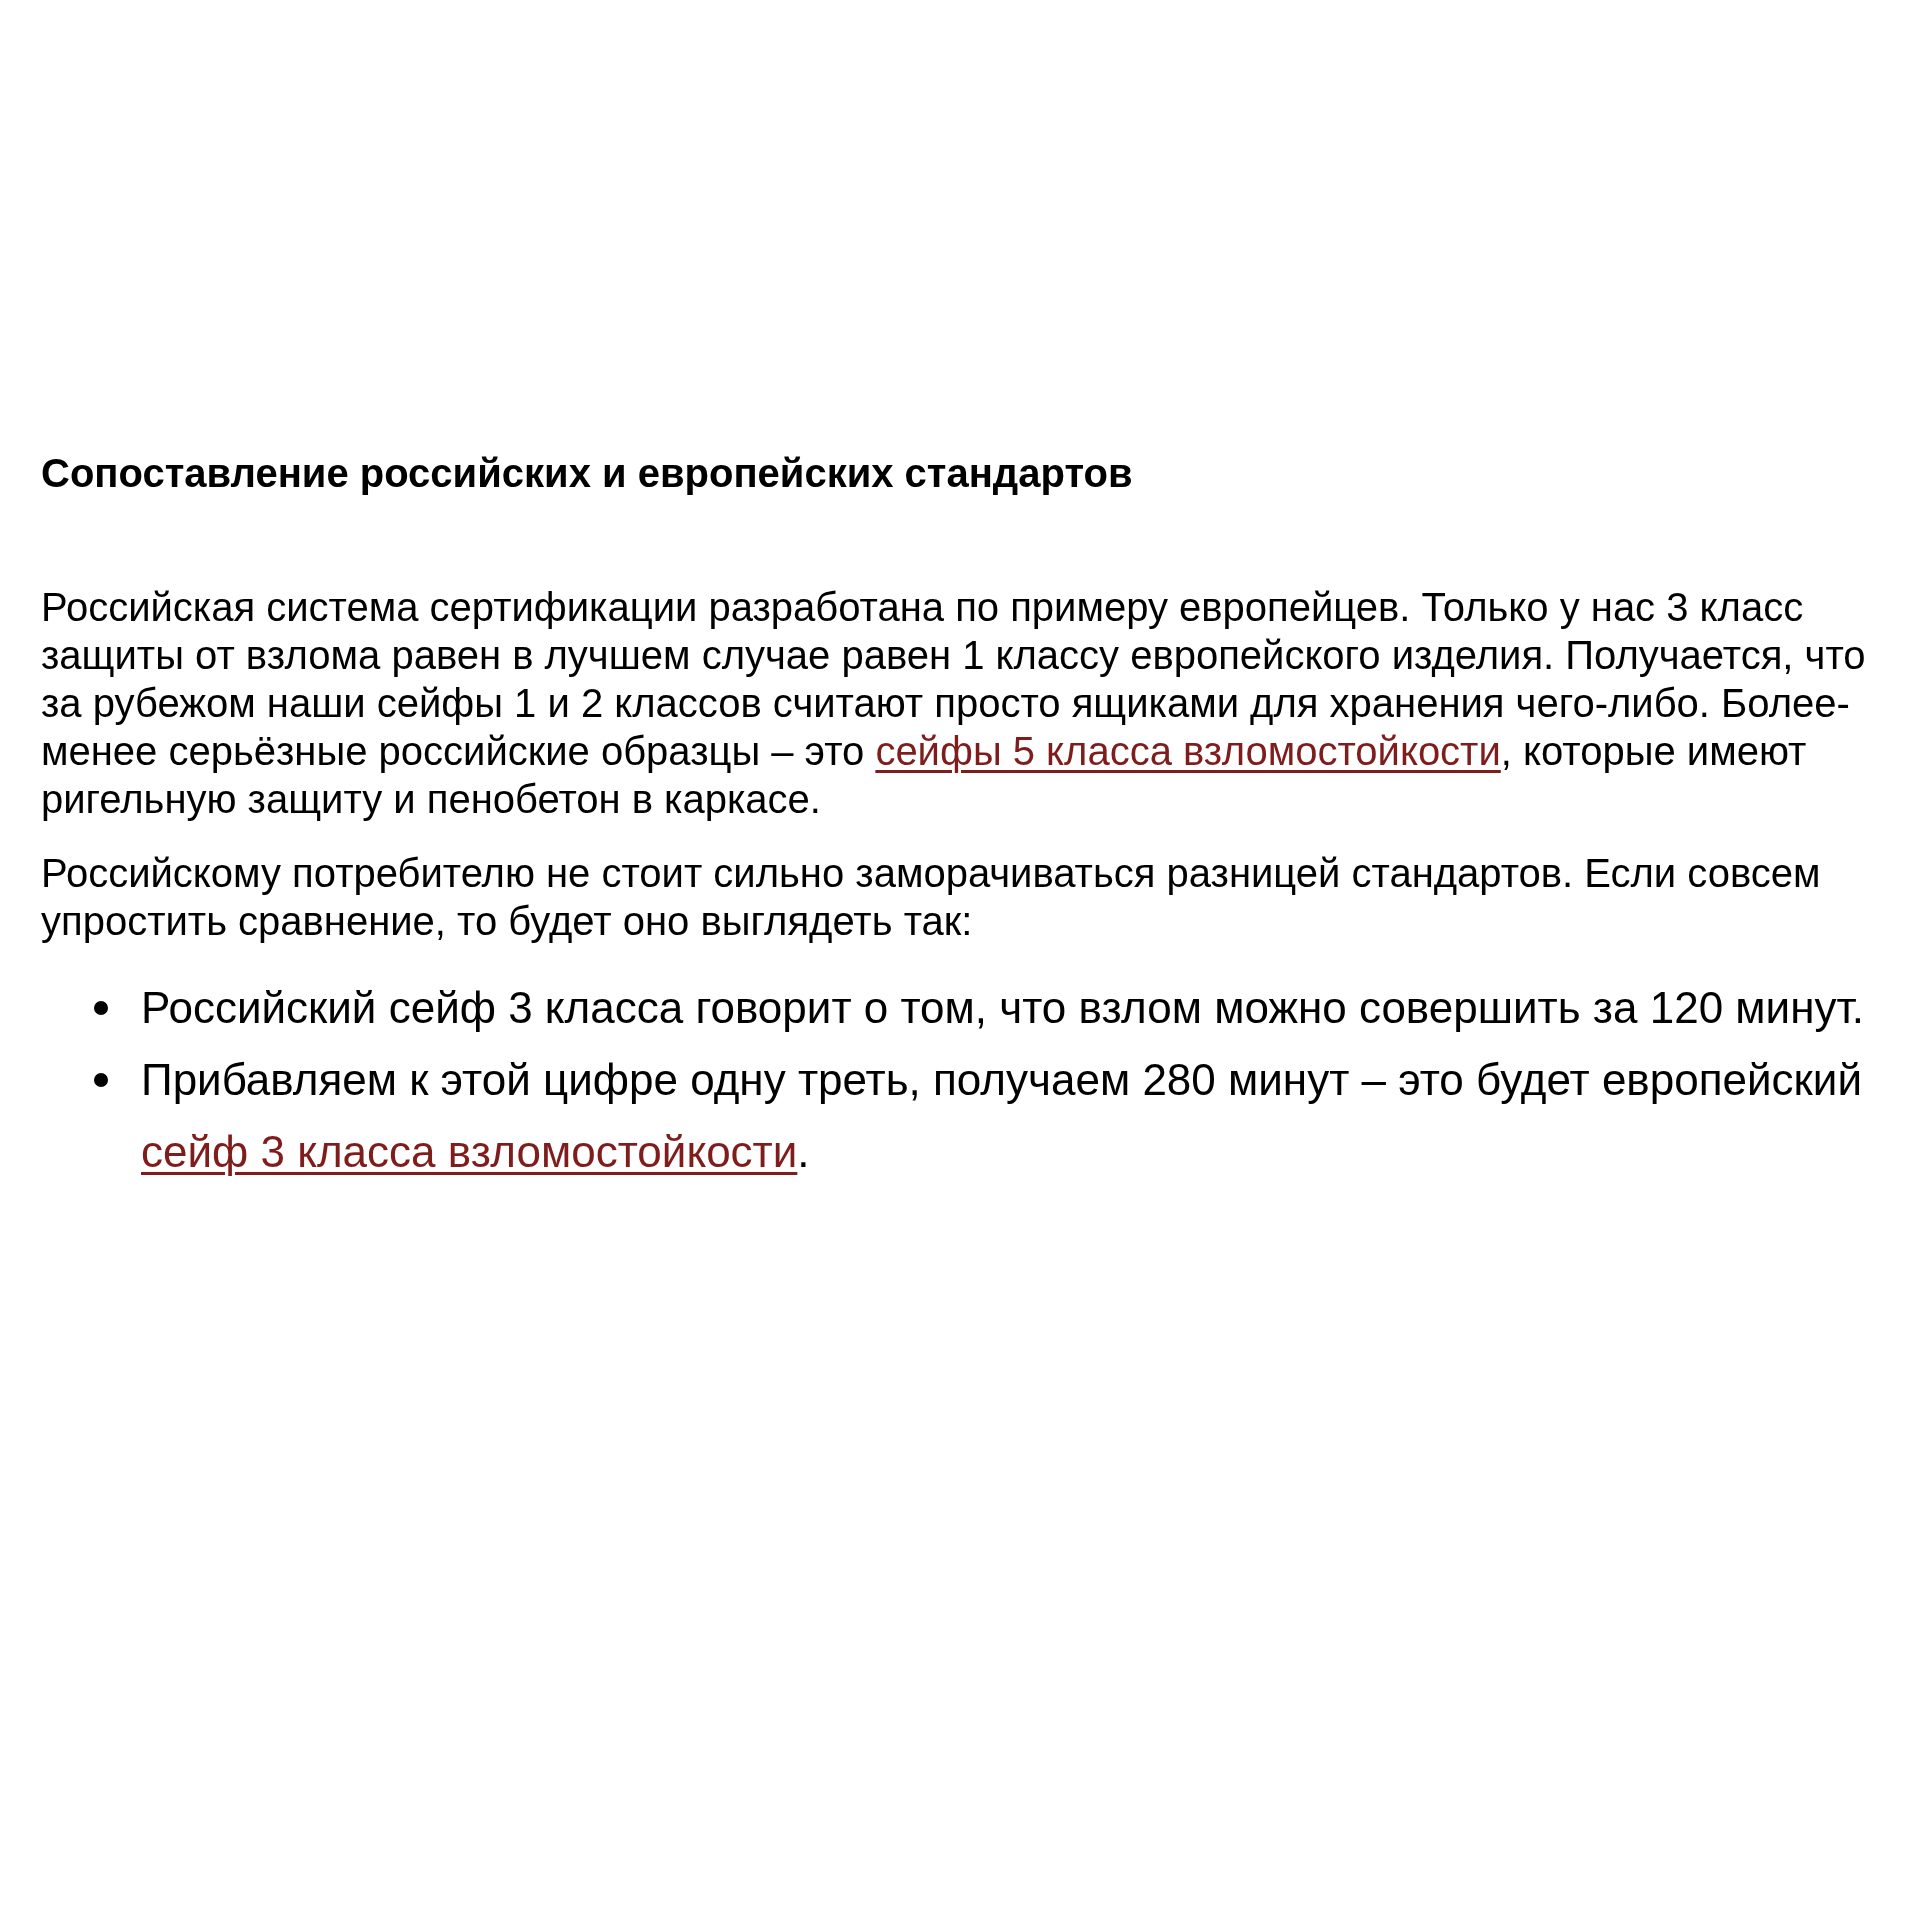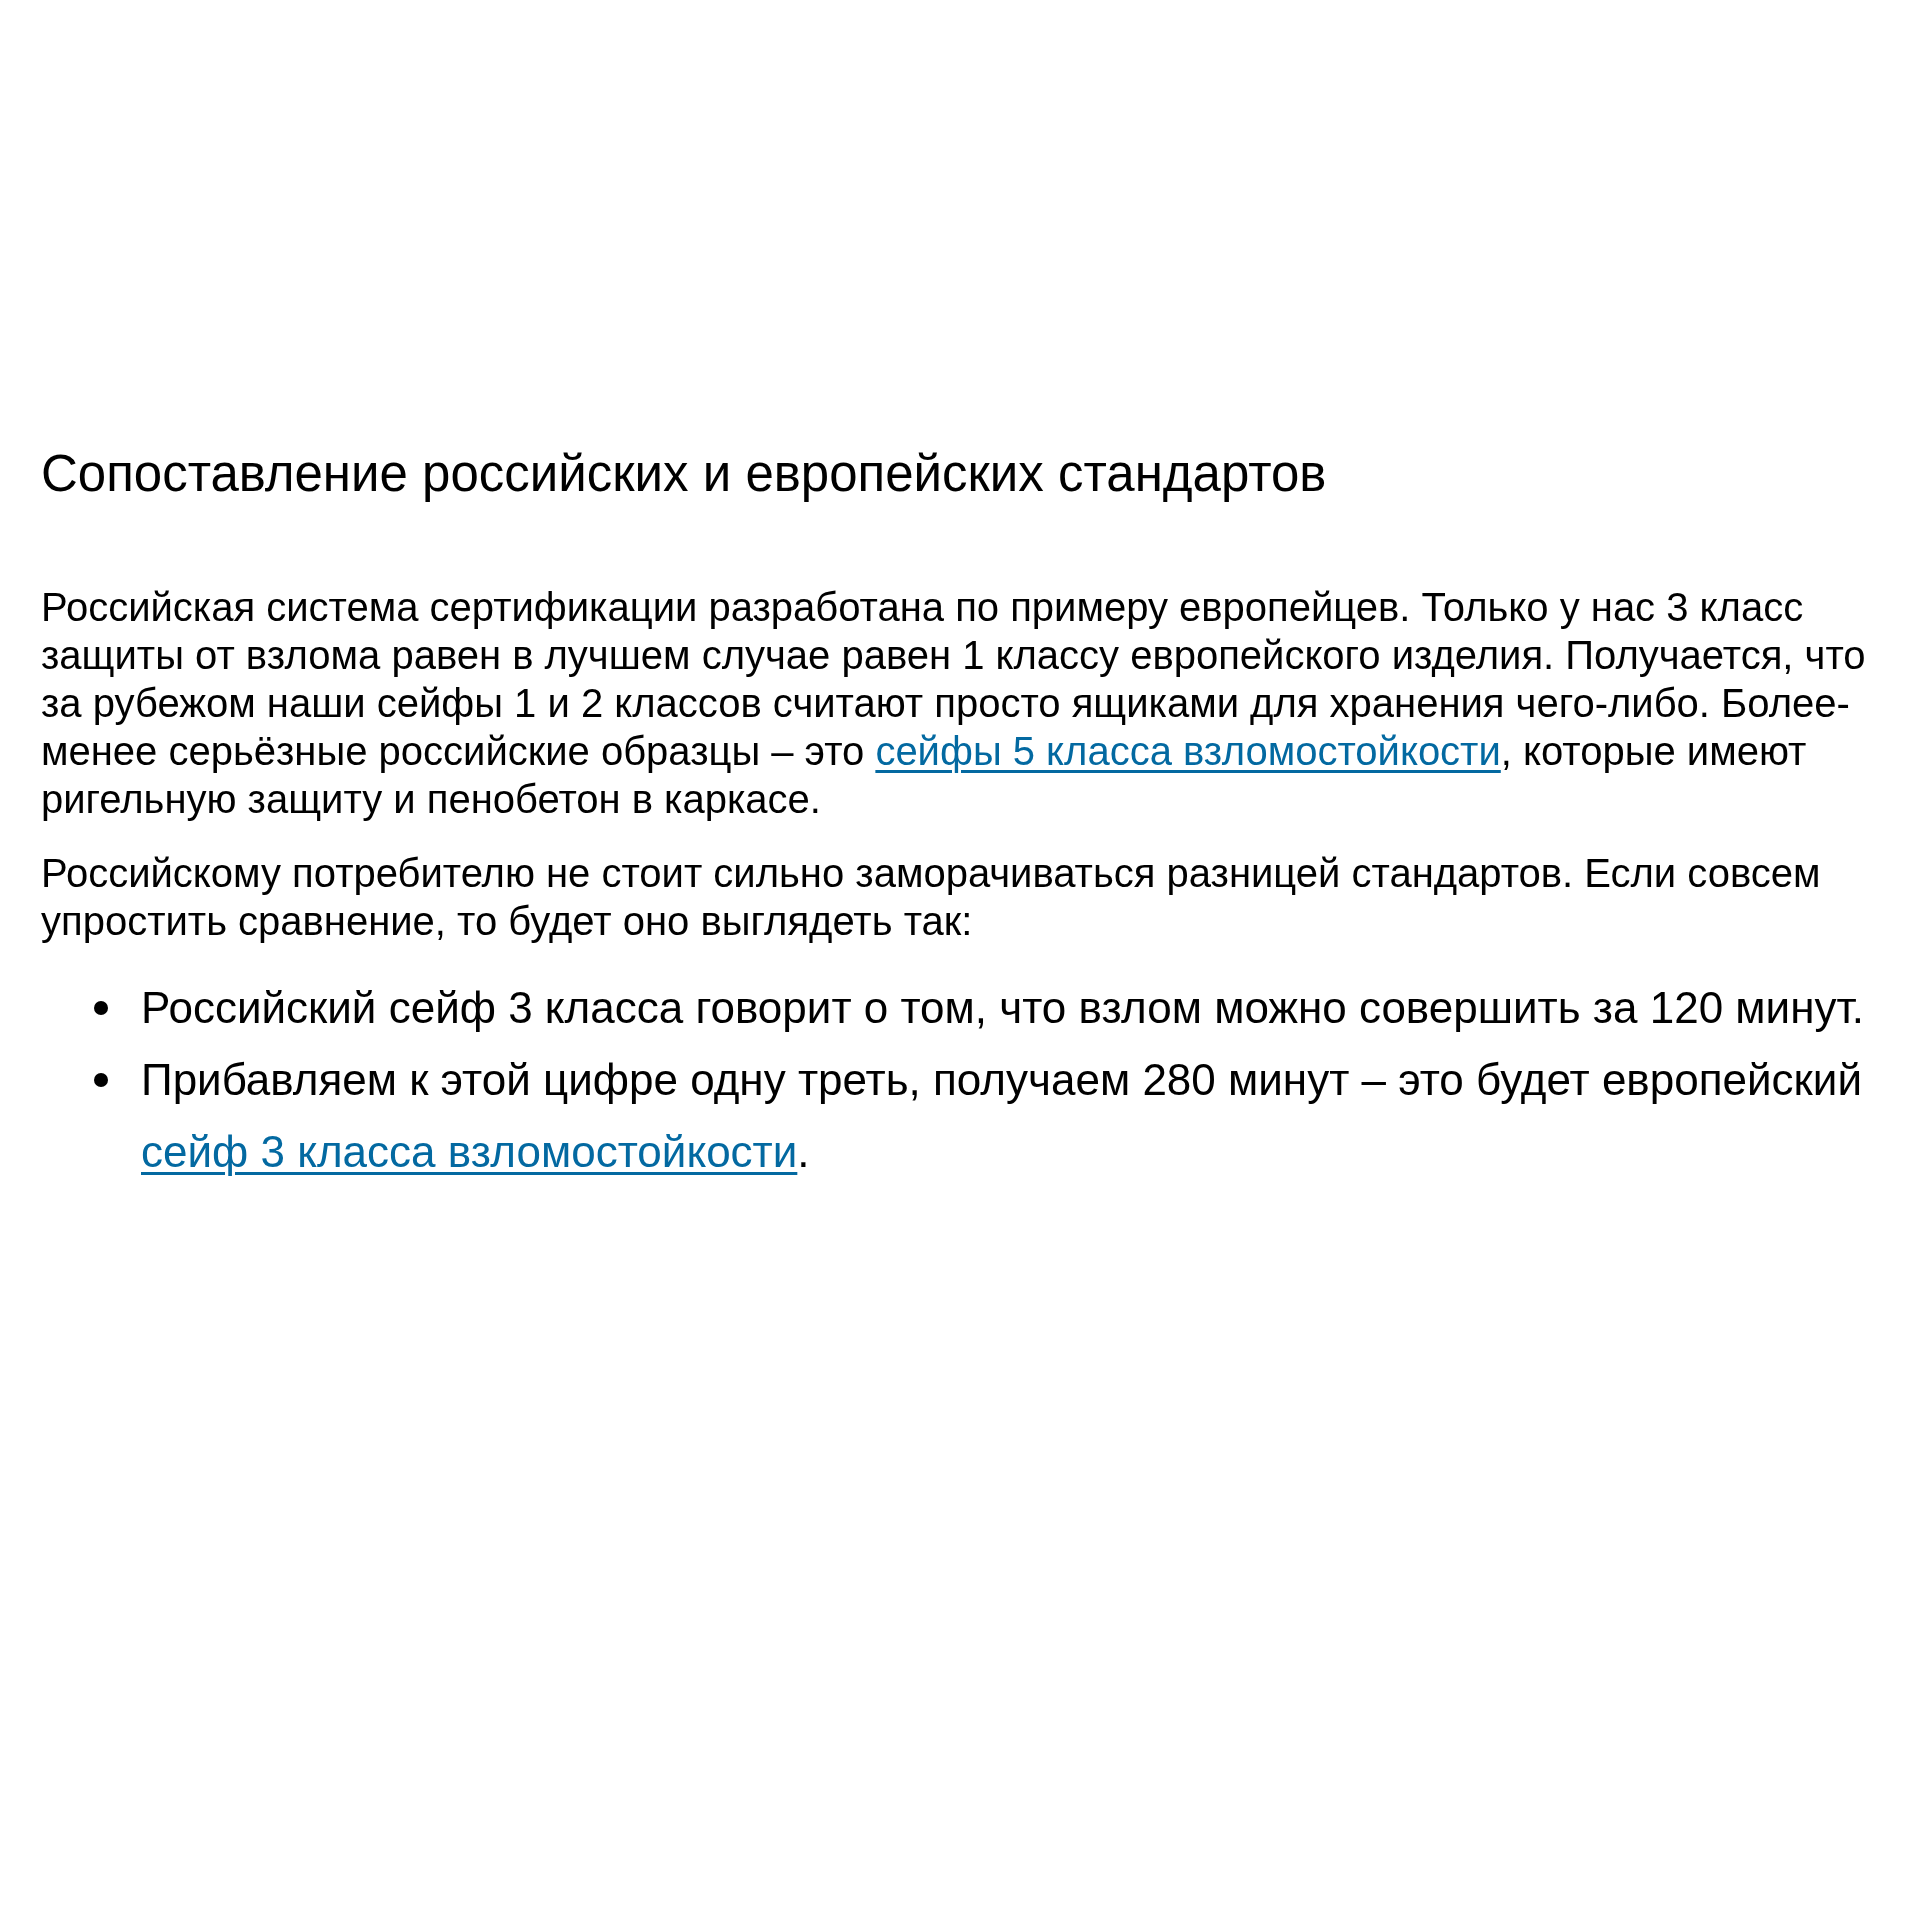--- a/index.html
+++ b/index.html
@@ -15,23 +15,23 @@
     color: #000000;
     -webkit-font-smoothing: antialiased;
   }
   .page {
     box-sizing: border-box;
     width: 1925px;
     min-height: 1925px;
     padding: 446px 43px 0 41px;
   }
   h2.heading {
-    font-size: 51px;
+    font-size: 40px;
     line-height: 55px;
-    font-weight: 400;
+    font-weight: 700;
     margin: 0 0 82px 0;
     letter-spacing: 0;
   }
   p.para {
     font-size: 40px;
     line-height: 48px;
     margin: 0 0 26px 0;
   }
   ul.bullets {
     list-style: none;
@@ -50,21 +50,21 @@
     top: 29px;
     width: 14.3px;
     height: 14.3px;
     border-radius: 50%;
     background: #000000;
   }
   p.para.last {
     margin: 214px 0 0 0;
   }
   a.inline-link {
-    color: #0369a1;
+    color: #7f1d1d;
     text-decoration: underline;
     text-decoration-thickness: 2.7px;
     text-underline-offset: 5.3px;
     cursor: pointer;
   }
 </style>
 </head>
 <body>
 
 <div class="page">

